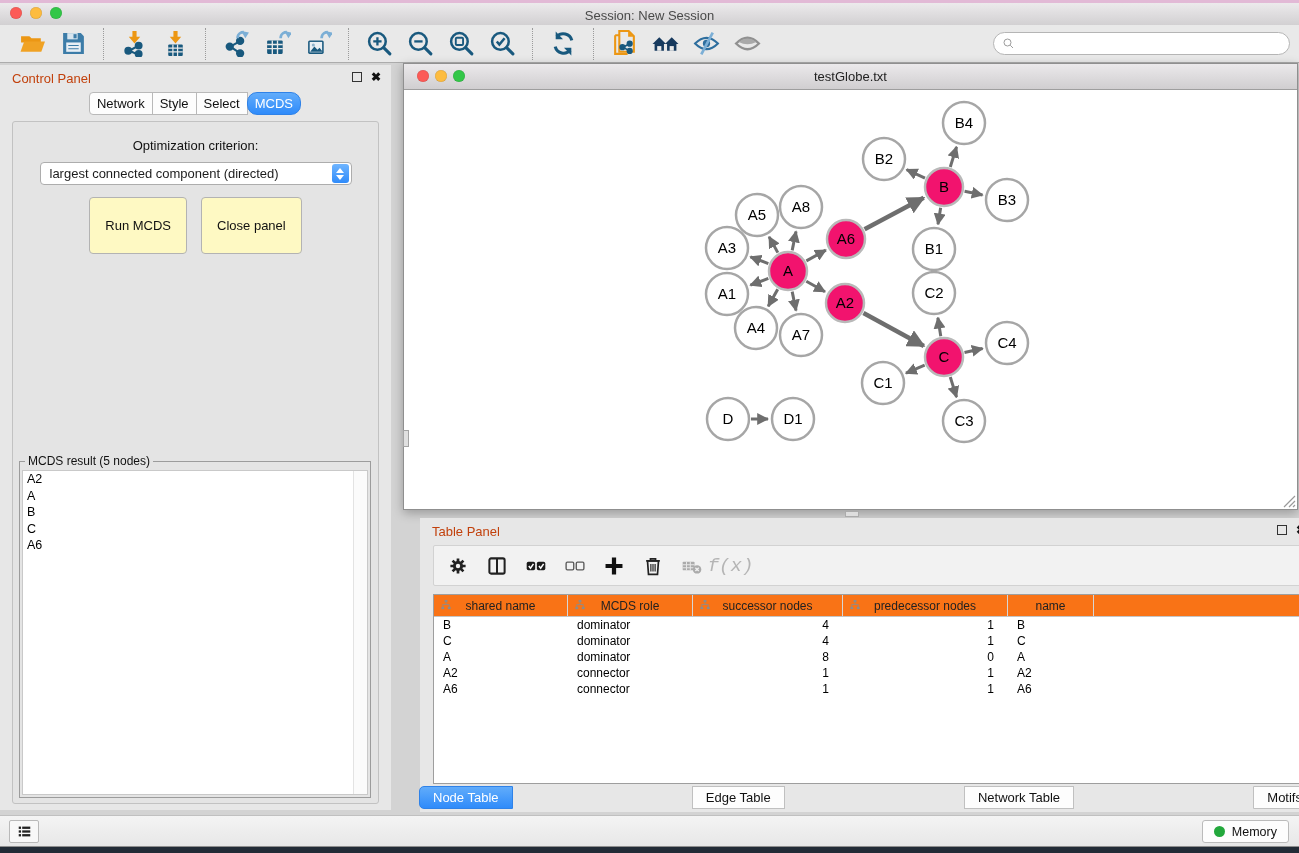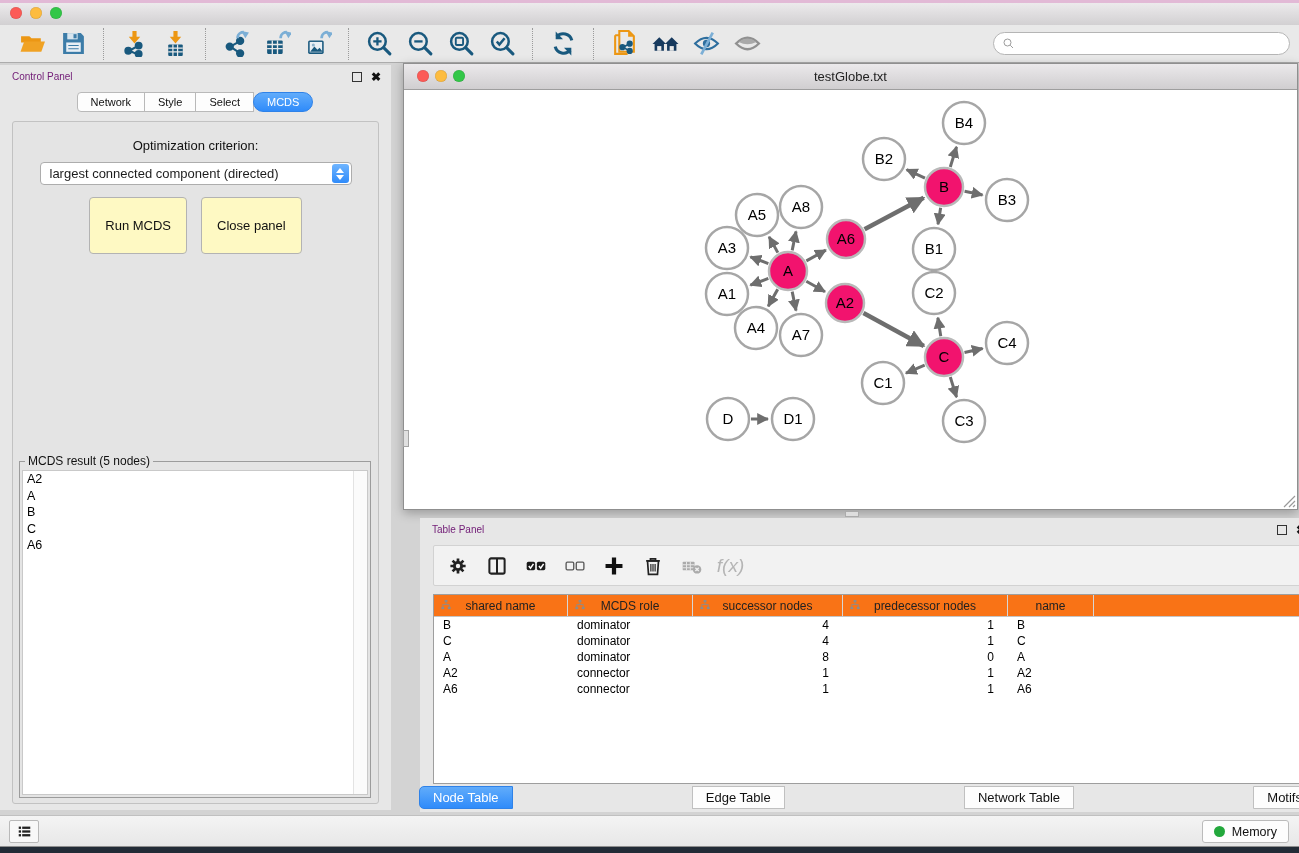--- a/index.html
+++ b/index.html
@@ -17,29 +17,29 @@
   .toolbar{position:absolute;top:25px;left:0;right:0;height:38px;background:#E9E9E9;border-bottom:1px solid #ACACAC;display:flex;align-items:center;padding-left:12px;box-sizing:border-box;}
   .tb-buttons{display:flex;align-items:center;}
   .tb-btn{width:41px;height:34px;background:none;border:none;padding:3px;display:flex;align-items:center;justify-content:center;cursor:pointer;}
   .tb-btn svg{width:27px;height:27px;}
   .tb-sep{width:1px;height:32px;border-left:1px dotted #9B9B9B;margin:0 9px;}
   .search-box{position:absolute;right:9px;top:7px;width:297px;height:23px;background:#fff;border:1px solid #B5B5B5;border-radius:12px;display:flex;align-items:center;padding:0 8px;box-sizing:border-box;}
   .search-box svg{width:13px;height:13px;flex:0 0 auto;}
   .search-box input{flex:1;border:none;outline:none;background:transparent;font-size:12px;margin-left:5px;font-family:"Liberation Sans",sans-serif;}
 
   
-  .panel-hd{position:absolute;left:12px;top:6px;font-size:10px;color:#701a75;}
+  .panel-hd{position:absolute;left:12px;top:6px;font-size:13px;color:#c2410c;}
   .panel-ctl{position:absolute;right:10px;top:7px;display:flex;gap:9px;align-items:center;}
   .fbox{display:inline-block;width:8px;height:8px;border:1.5px solid #333;background:transparent;}
   .xg{font-size:12px;color:#111;font-weight:bold;line-height:10px;}
 
   
   .control-panel{position:absolute;left:0;top:65px;width:391px;height:745px;background:#E7E7E7;}
   .cp-tabs{position:absolute;top:27px;left:0;right:0;display:flex;justify-content:center;}
-  .cp-tab{font-size:11px;padding:3px 13px;background:#FDFDFD;border:1px solid #B9B9B9;margin-left:-1px;color:#111;cursor:pointer;font-family:"Liberation Sans",sans-serif;}
+  .cp-tab{font-size:13px;padding:3px 7px;background:#FDFDFD;border:1px solid #B9B9B9;margin-left:-1px;color:#111;cursor:pointer;font-family:"Liberation Sans",sans-serif;}
   .cp-tab:first-child{border-radius:4px 0 0 4px;}
   .cp-tab:last-child{border-radius:0 4px 4px 0;}
   .cp-tab.sel{background:linear-gradient(#61ACFB,#2F8BFA);border-color:#2F82E8;color:#fff;border-radius:10px;}
   .cp-content{position:absolute;left:12px;right:12px;top:56px;bottom:6px;background:#E4E4E4;border:1px solid #C2C2C2;border-radius:3px;}
   .opt-label{margin-top:16px;text-align:center;font-size:13px;color:#111;}
   .select{width:312px;height:23px;margin:9px auto 0 auto;background:#fff;border:1px solid #ADADAD;border-radius:4px;display:flex;align-items:center;box-sizing:border-box;}
   .select .val{flex:1;padding-left:9px;font-size:13px;white-space:nowrap;overflow:hidden;}
   .spinner{width:17px;height:19px;margin-right:2px;border-radius:3px;background:linear-gradient(#6FB5FF,#2F8BFA);display:flex;flex-direction:column;align-items:center;justify-content:center;gap:2px;}
   .spinner .up{width:0;height:0;border-left:4px solid transparent;border-right:4px solid transparent;border-bottom:5px solid #fff;}
   .spinner .dn{width:0;height:0;border-left:4px solid transparent;border-right:4px solid transparent;border-top:5px solid #fff;}
@@ -61,21 +61,21 @@
   .nw-canvas svg{display:block;}
   .pane-handle-v{position:absolute;left:-1px;top:366px;width:6px;height:17px;background:#E0E0E0;border:1px solid #A4A4A4;box-sizing:border-box;}
   .resize-grip{position:absolute;right:1px;bottom:1px;}
   .divider-handle-h{position:absolute;left:845px;top:511px;width:14px;height:6px;background:#DEDEDE;border:1px solid #ABABAB;box-sizing:border-box;}
 
   
   .table-panel{position:absolute;left:403px;top:518px;width:896px;height:294px;background:#E7E7E7;margin-left:17px;}
   .tp-toolbar{position:absolute;left:13px;right:8px;top:27px;height:41px;background:#F2F2F2;border:1px solid #D2D2D2;border-radius:2px;display:flex;align-items:center;padding-left:10px;box-sizing:border-box;}
   .tp-btn{width:27px;height:27px;background:none;border:none;padding:2px;margin-right:12px;display:flex;align-items:center;justify-content:center;cursor:pointer;}
   .tp-btn svg{width:22px;height:22px;}
-  .fx{font-family:Liberation Sans, sans-serif;font-style:italic;color:#B5B5B5;font-size:19px;}
+  .fx{font-family:Liberation Mono, monospace;font-style:italic;color:#B5B5B5;font-size:19px;}
   .tp-table{position:absolute;left:13px;right:8px;top:76px;height:190px;background:#fff;border:1px solid #9E9E9E;box-sizing:border-box;overflow:hidden;}
   .t-hrow{display:grid;grid-template-columns:134px 125px 150px 165px 86px 1fr;height:21px;background:#f97316;border-bottom:1px solid #C4C4C4;}
   .th{position:relative;display:flex;align-items:center;justify-content:center;font-size:12px;color:#222;border-right:1px solid #D6D6D6;}
   .th:last-child{border-right:none;}
   .th-ic{position:absolute;left:6px;top:4px;width:12px;height:12px;}
   .th-ic svg{width:12px;height:12px;}
   .t-row{display:grid;grid-template-columns:134px 125px 150px 165px 86px 1fr;height:16px;line-height:16px;font-size:12px;color:#000;}
   .td{overflow:hidden;white-space:nowrap;}
   .td.l{padding-left:9px;}
   .td.r{text-align:right;padding-right:14px;}
@@ -99,20 +99,21 @@
 <body>
 
 <div class="app">
 
   <div class="titlebar">
     <div class="lights">
       <span class="light red"></span>
       <span class="light yellow"></span>
       <span class="light green"></span>
     </div>
+    <div class="tb-title">Session: New Session</div>
   </div>
 
   <div class="toolbar">
     <div class="tb-buttons">
         <button class="tb-btn">
           <span class="tb-ic" style="display: inline-flex; align-items: center; justify-content: center;">
             <svg viewBox="0 0 26 26">
               <path d="M2 6h8l2 2h9v4H2z" fill="#EC9714"></path>
               <path d="M1.5 21l3.5-10h20l-3.5 10z" fill="#F0A224"></path>
             </svg>

